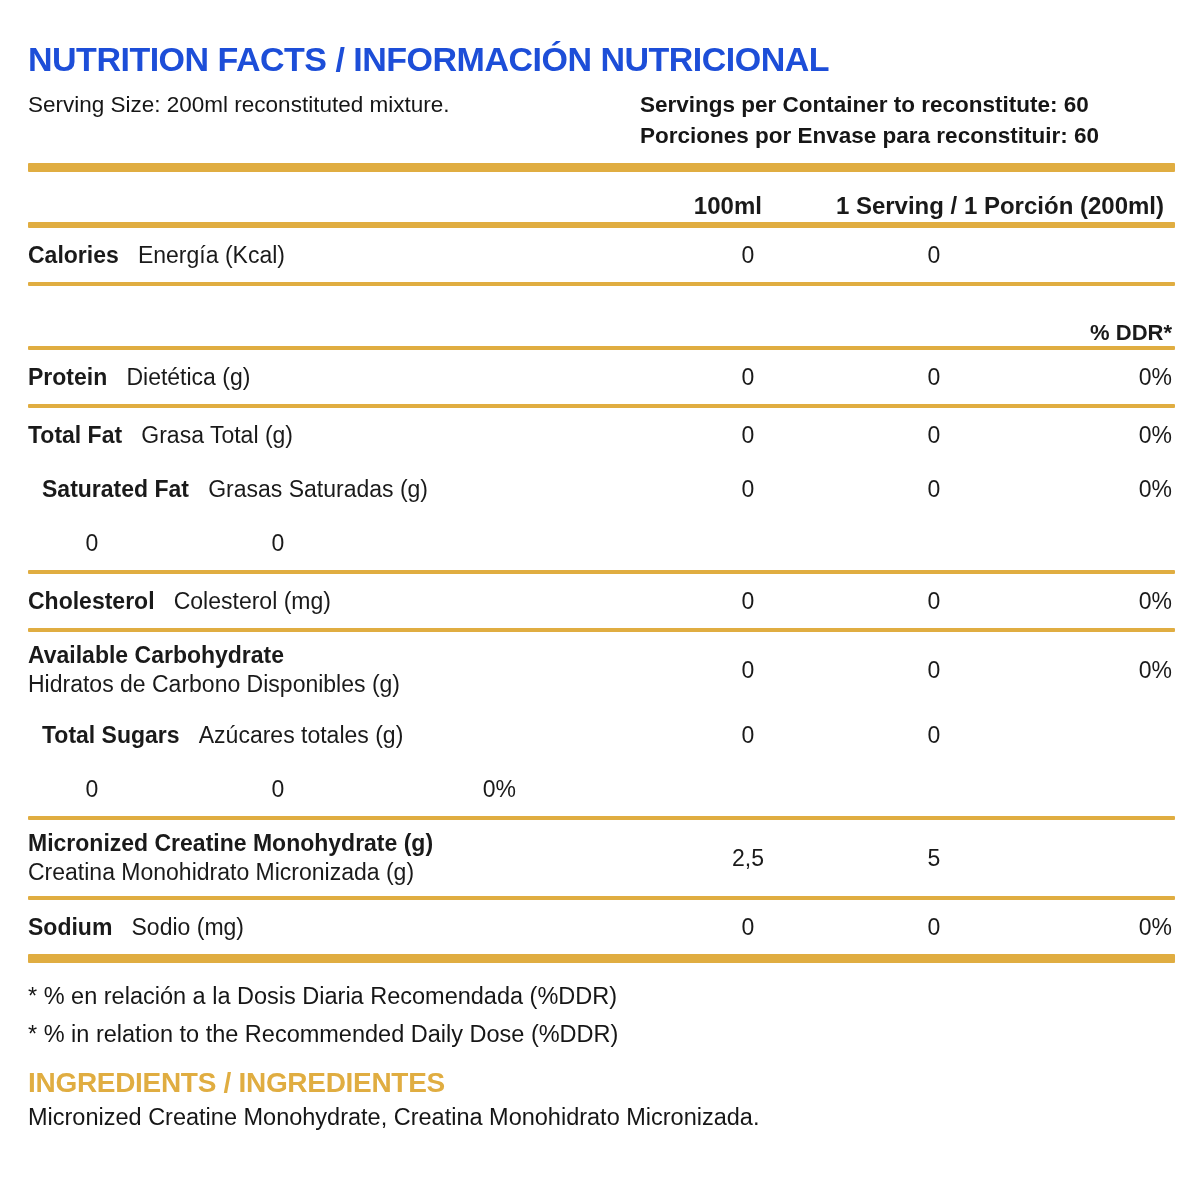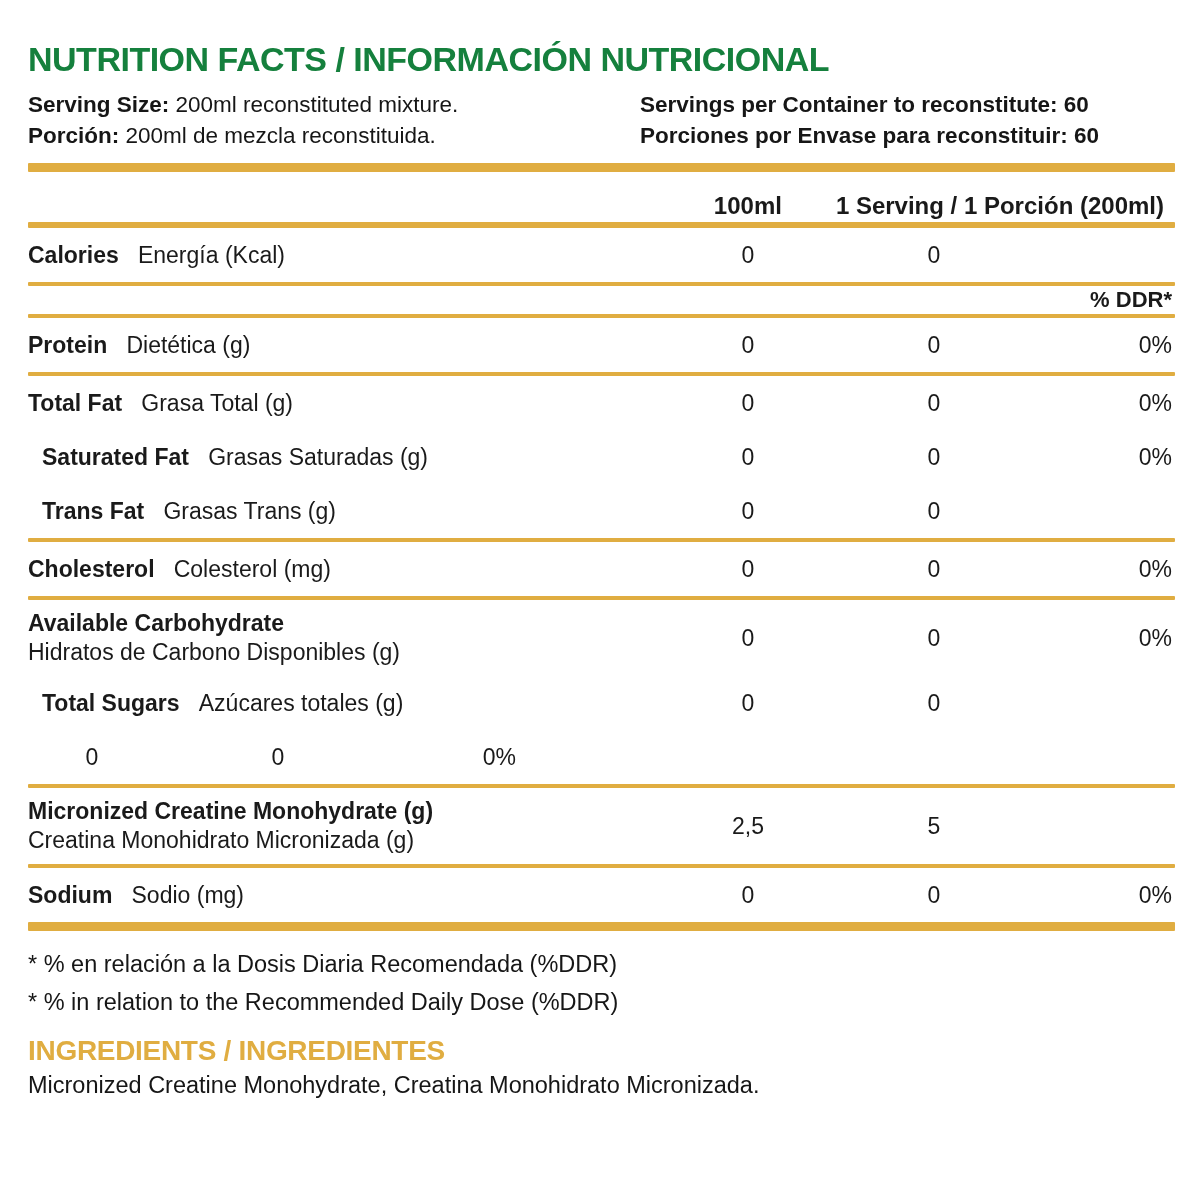--- a/index.html
+++ b/index.html
@@ -32,51 +32,52 @@
   }
   .rule-thick { height: 9px; }
   .rule-medium { height: 6px; }
   .rule-thin { height: 4px; }
 
   
   .title {
     font-size: 34px;
     font-weight: bold;
     letter-spacing: -0.5px;
-    color: #15803d;
+    color: #1d4ed8;
     padding-top: 40px;
     padding-bottom: 4px;
     white-space: nowrap;
   }
 
   
   .serving-block {
     display: flex;
     flex-direction: row;
     padding-top: 6px;
     padding-bottom: 12px;
   }
   .serving-col-left { width: 612px; }
   .serving-col-right { flex: 1; }
   .serving-line {
     font-size: 22.5px;
     line-height: 31px;
     white-space: nowrap;
     color: #161616;
   }
-  .serving-line b { font-weight: bold; text-align: right; }
+  .serving-line b { font-weight: normal; text-align: right; }
   .serving-line span.reg { font-weight: normal; }
 
   
   .colhead {
     display: flex;
     align-items: flex-end;
     justify-content: flex-end;
     height: 48px;
     padding-bottom: 2px;
+    gap: 20px;
   }
   .colhead .ch-100 {
     font-size: 24px;
     font-weight: bold;
     width: 160px;
     text-align: center;
     white-space: nowrap;
   }
   .colhead .ch-serving {
     font-size: 24px;
@@ -122,22 +123,22 @@
     text-align: right;
     font-size: 23px;
     font-weight: normal;
   }
 
   .indent1 { padding-left: 14px; }
 
   
   .ddr-row {
     display: flex;
-    align-items: center;
-    height: 28px;
+    align-items: flex-end;
+    height: 60px;
   }
   .ddr-row .sp { flex: 1; }
   .ddr-row .ddr {
     width: 116px;
     text-align: right;
     font-size: 22px;
     font-weight: bold;
     white-space: nowrap;
   }
 
@@ -170,21 +171,20 @@
 </head>
 <body>
 
 <div class="panel">
 
   <div class="title">NUTRITION FACTS / INFORMACIÓN NUTRICIONAL</div>
 
   <div class="serving-block">
     <div class="serving-col-left">
       <div class="serving-line"><b>Serving Size:</b><span class="reg"> 200ml reconstituted mixture.</span></div>
-      <div class="serving-line"><b>Porción:</b><span class="reg"> 200ml de mezcla reconstituida.</span></div>
     </div>
     <div class="serving-col-right">
       <div class="serving-line" style="font-weight:bold;">Servings per Container to reconstitute: 60</div>
       <div class="serving-line" style="font-weight:bold;">Porciones por Envase para reconstituir: 60</div>
     </div>
   </div>
 
   <div class="rule rule-thick"></div>
 
   <div class="colhead">
@@ -227,21 +227,20 @@
   </div>
 
   <div class="row">
     <div class="lbl indent1"><span class="en">Saturated Fat</span>&nbsp;&nbsp;&nbsp;<span class="es">Grasas Saturadas (g)</span></div>
     <div class="v1">0</div>
     <div class="v2">0</div>
     <div class="v3">0%</div>
   </div>
 
   <div class="row">
-    <div class="lbl indent1"><span class="en">Trans Fat</span>&nbsp;&nbsp;&nbsp;<span class="es">Grasas Trans (g)</span></div>
     <div class="v1">0</div>
     <div class="v2">0</div>
     <div class="v3"></div>
   </div>
 
   <div class="rule rule-thin"></div>
 
   <div class="row">
     <div class="lbl"><span class="en">Cholesterol</span>&nbsp;&nbsp;&nbsp;<span class="es">Colesterol (mg)</span></div>
     <div class="v1">0</div>

